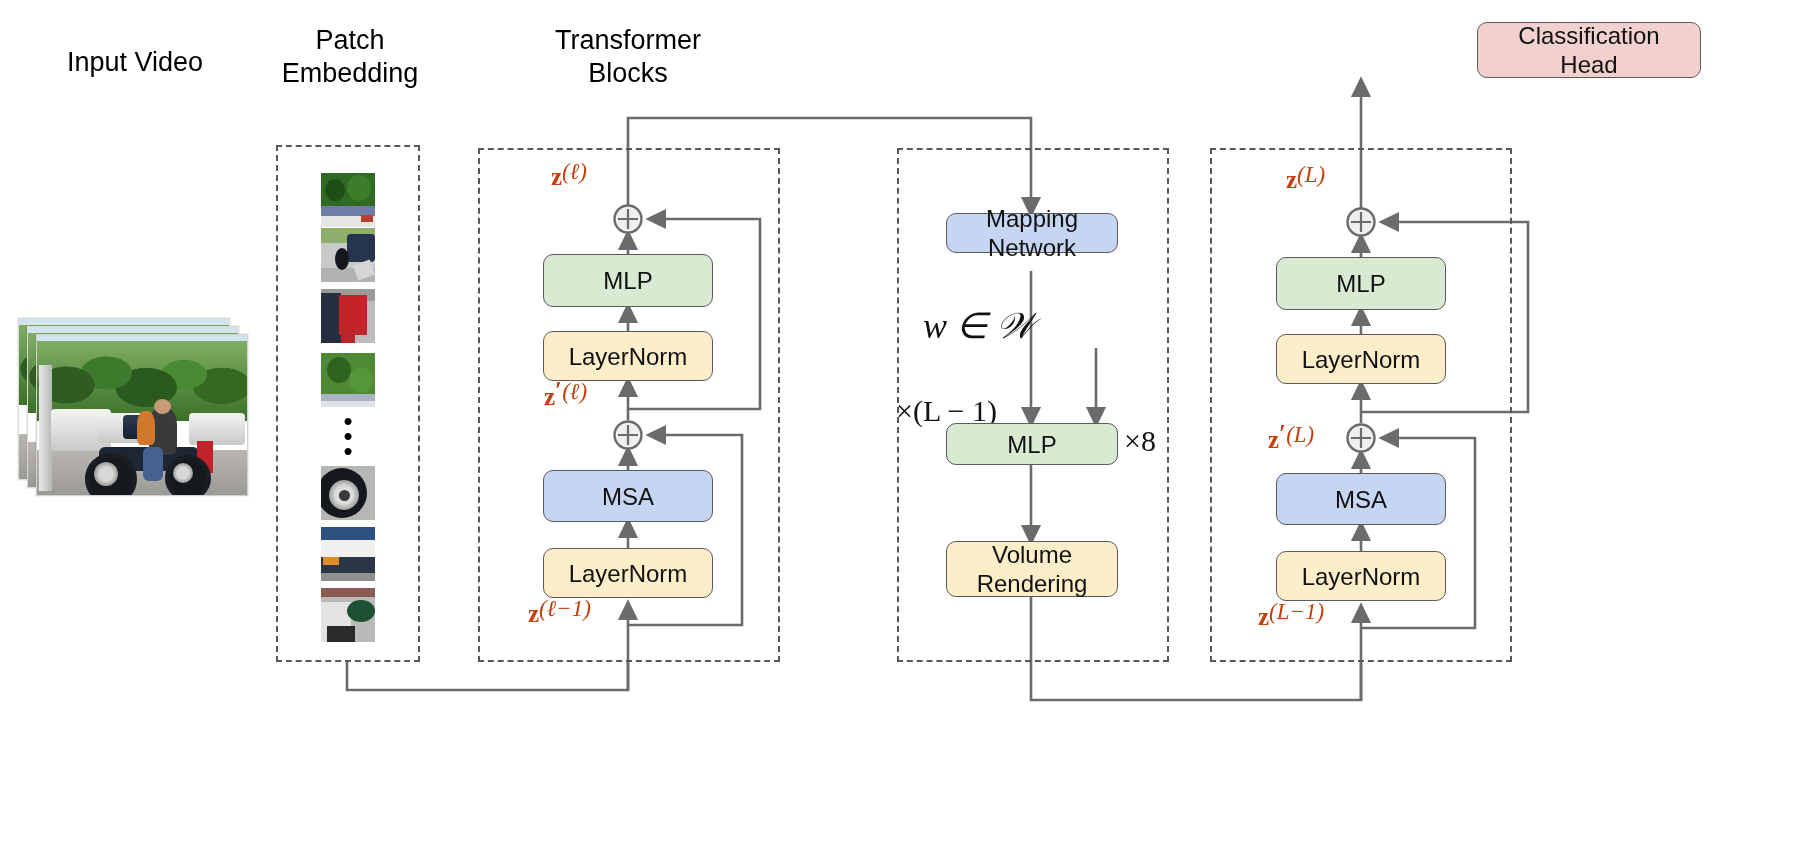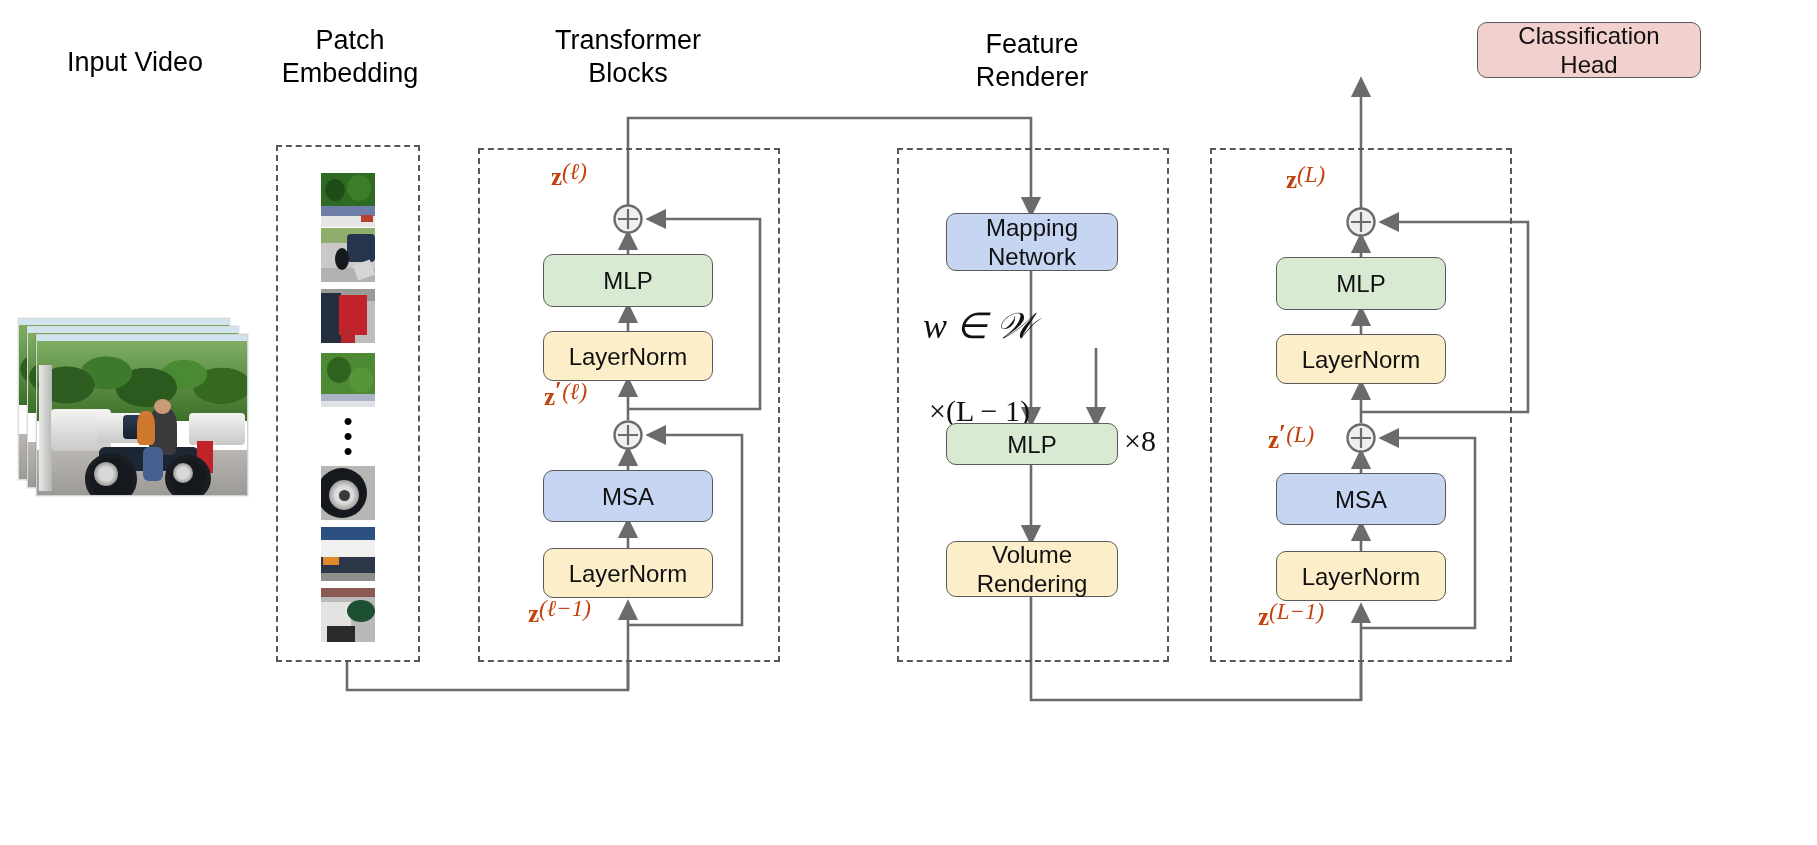--- a/index.html
+++ b/index.html
@@ -129,22 +129,20 @@
         <path d="M1351,438 H1371 M1361,428 V448" stroke="#6b6b6b" stroke-width="2.2"></path>
       </g>
     </g>
   </svg>
 
   <div class="hdr" style="left:250px;top:24px;width:200px;">Patch
 Embedding</div>
   <div class="hdr" style="left:30px;top:46px;width:210px;">Input Video</div>
   <div class="hdr" style="left:528px;top:24px;width:200px;">Transformer
 Blocks</div>
-  <div class="hdr" style="left:932px;top:28px;width:200px;">Feature
-Renderer</div>
 
   <div class="node n-pink" style="left:1477px;top:22px;width:224px;height:56px;">Classification
 Head</div>
 
   <div class="vidstack" style="left:18px;top:318px;width:250px;height:180px;">
     <div class="frame" style="left:0;top:0;border:1px solid #dcdcdc;">
       <div class="sky"></div>
         <div class="trees"></div>
         <div class="ground"></div>
     </div>
@@ -232,25 +230,25 @@
   <div class="mlabel" style="left:551px;top:163px;">
     <span class="bz">z</span><span class="sup">(ℓ)</span>
   </div>
   <div class="mlabel" style="left:544px;top:383px;">
     <span class="bz">z</span><span class="pr">′</span><span class="sup">(ℓ)</span>
   </div>
   <div class="mlabel" style="left:528px;top:600px;">
     <span class="bz">z</span><span class="sup">(ℓ−1)</span>
   </div>
 
-  <div class="xlab" style="left:896px;top:394px;margin-left:33px;">×(L − 1)</div>
+  <div class="xlab" style="left:896px;top:394px;">×(L − 1)</div>
 
   <div class="group" style="left:897px;top:148px;width:272px;height:514px;"></div>
 
-  <div class="node n-blue" style="left:946px;top:213px;width:172px;height:58px;">Mapping
+  <div class="node n-blue" style="left:946px;top:213px;width:172px;height:40px;">Mapping
 Network</div>
   <div class="node n-green" style="left:946px;top:423px;width:172px;height:42px;">MLP</div>
   <div class="node n-yellow" style="left:946px;top:541px;width:172px;height:56px;">Volume
 Rendering</div>
 
   <div class="wlab" style="left:923px;top:305px;">w ∈ 𝒲</div>
   <div class="xlab" style="left:1124px;top:424px;">×8</div>
 
   <div class="group" style="left:1210px;top:148px;width:302px;height:514px;"></div>
 

